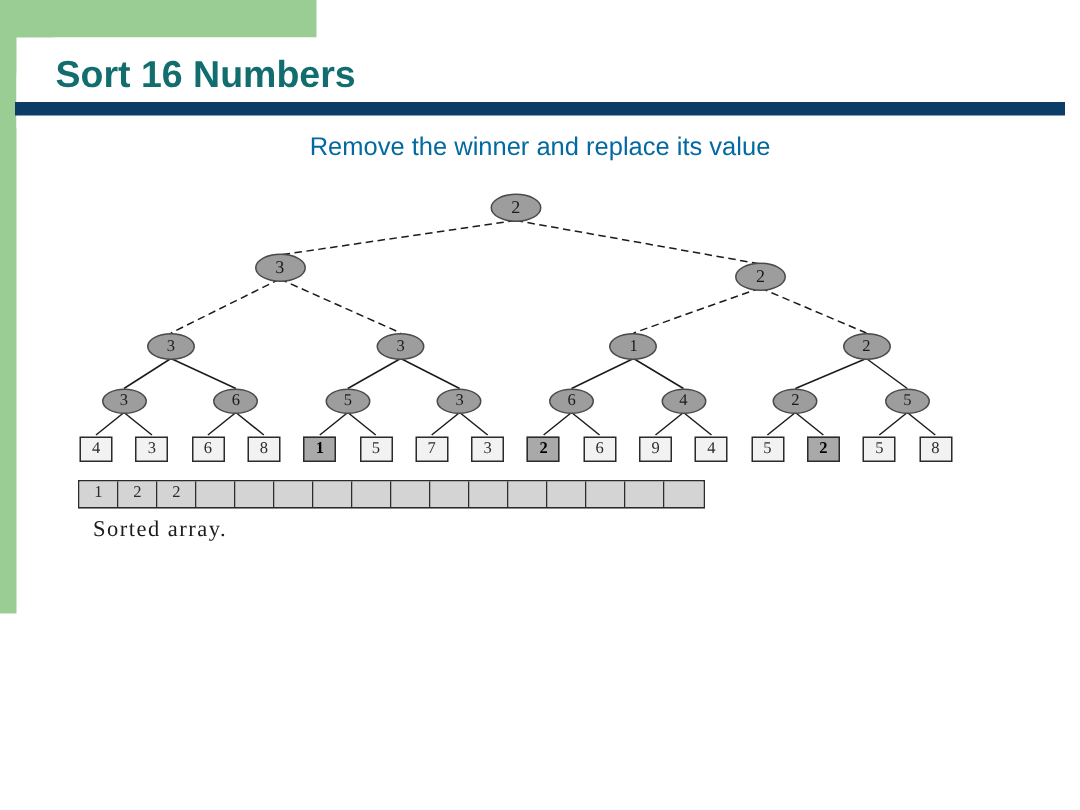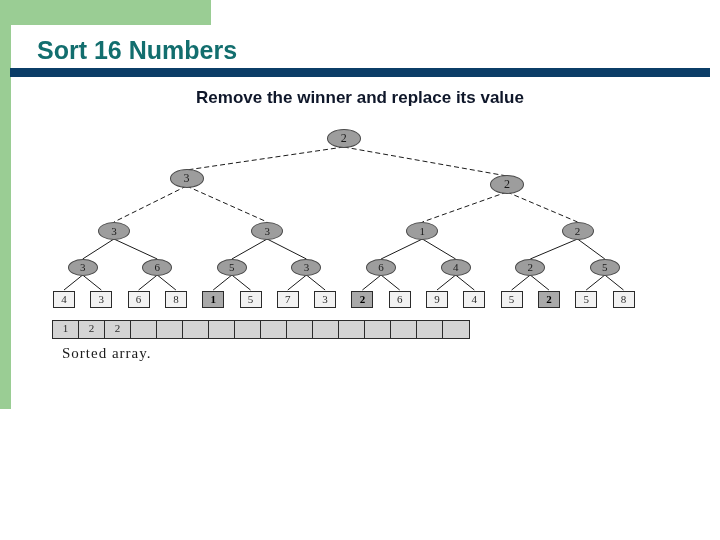--- a/index.html
+++ b/index.html
@@ -36,21 +36,21 @@
 
   
   .slide-title{
     position:absolute;left:37px;top:36px;
     font-size:25px;font-weight:bold;color:#126E6E;
     letter-spacing:0px;white-space:nowrap;
   }
   .slide-subtitle{
     position:absolute;left:0;top:88px;width:720px;
     text-align:center;
-    font-size:17px;font-weight:bold;color:#0f172a;
+    font-size:17px;font-weight:normal;color:#0369a1;
     white-space:nowrap;
   }
 
   
   #figure{
     position:absolute;left:40px;top:125px;width:620px;height:250px;
   }
   #edges{position:absolute;left:0;top:0;width:620px;height:200px;}
 
   .node{

